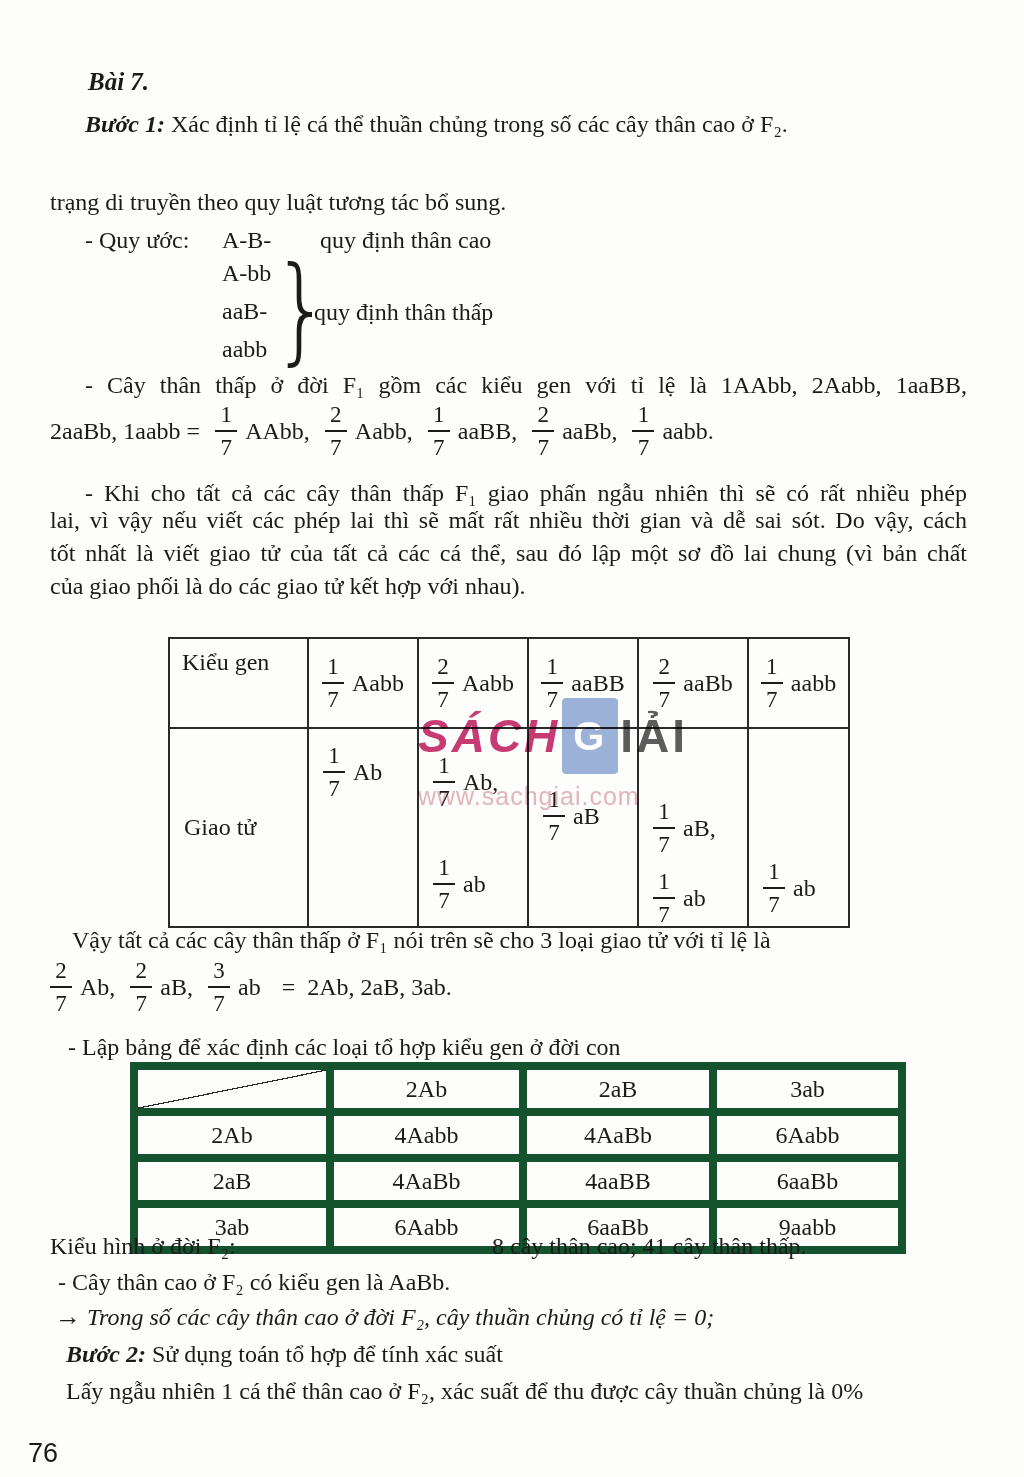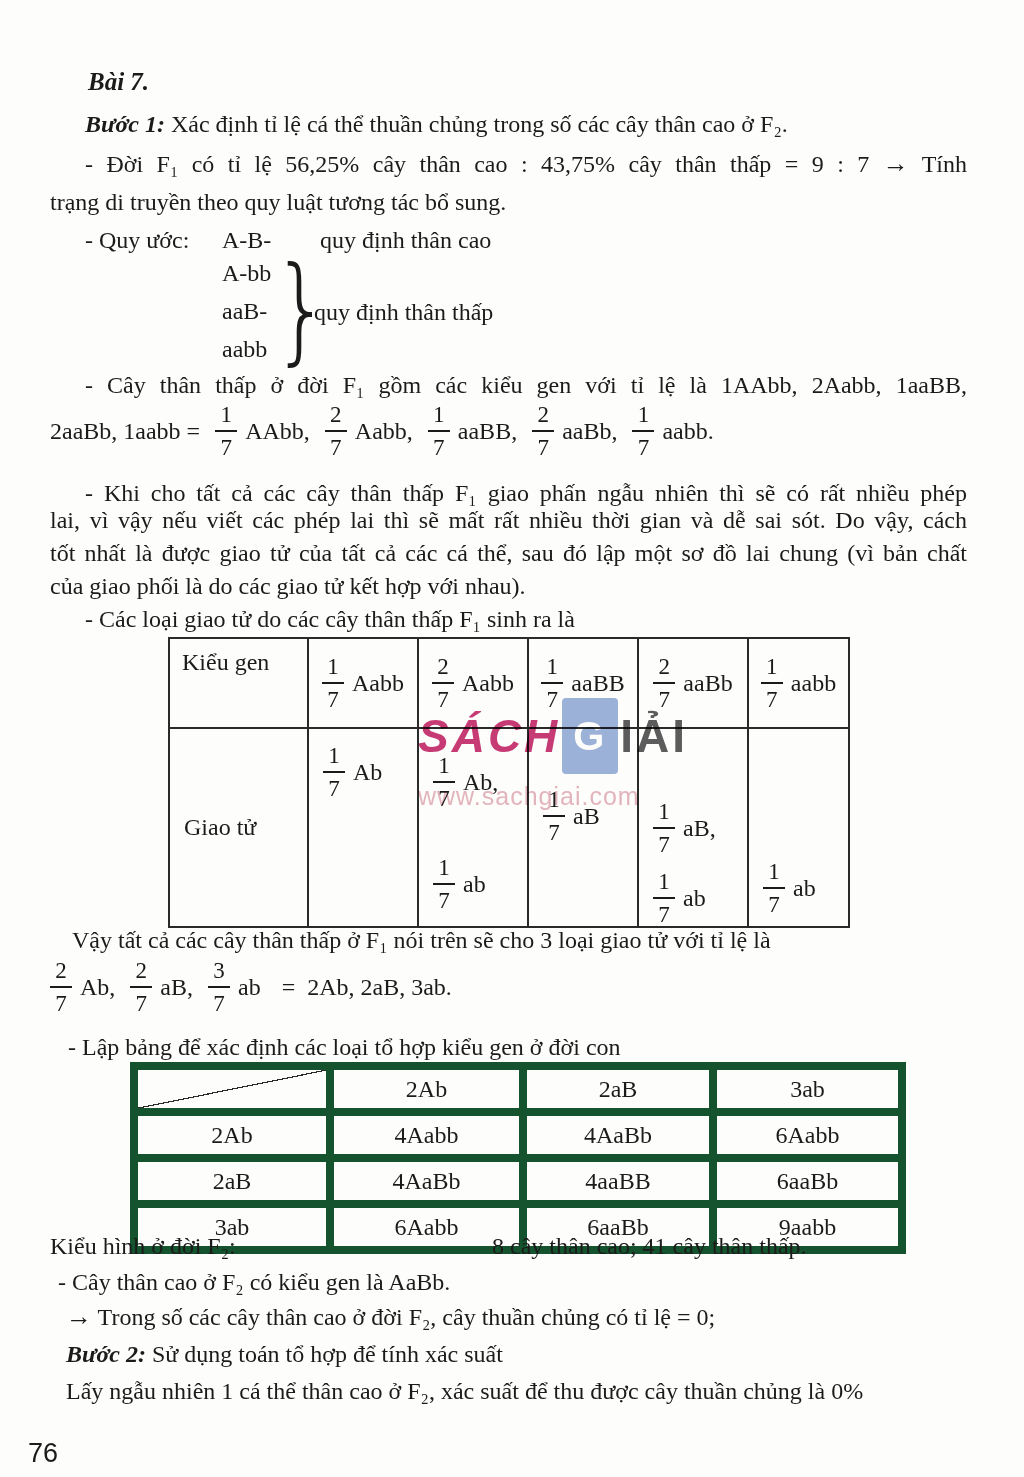--- a/index.html
+++ b/index.html
@@ -44,21 +44,20 @@
 </style>
 </head>
 <body>
 
 <div class="page">
 
   <div class="abs t bold" style="left:88px;top:66px;font-size:25px;">Bài 7.</div>
 
   <div class="abs t" style="left:85px;top:108px;"><span class="bi">Bước 1:</span><span> Xác định tỉ lệ cá thể thuần chủng trong số các cây thân cao ở F₂.</span></div>
 
-  <div class="abs t just" style="left:85px;top:148px;width:882px;"><span>- Đời F₁ có tỉ lệ 56,25% cây thân cao : 43,75% cây thân thấp = 9 : 7 </span><span class="arrow">→</span><span> Tính</span></div>
   <div class="abs t" style="left:50px;top:186px;">trạng di truyền theo quy luật tương tác bổ sung.</div>
 
   <div class="abs t" style="left:85px;top:224px;">- Quy ước:</div>
   <div class="abs t" style="left:222px;top:224px;">A-B-</div>
   <div class="abs t" style="left:320px;top:224px;">quy định thân cao</div>
   <div class="abs t" style="left:222px;top:257px;">A-bb</div>
   <div class="abs t" style="left:222px;top:295px;">aaB-</div>
   <div class="abs t" style="left:222px;top:333px;">aabb</div>
   <div class="abs brace" style="left:272px;top:251px;">}</div>
   <div class="abs t" style="left:314px;top:296px;">quy định thân thấp</div>
@@ -99,24 +98,23 @@
         <span class="frac">
           <span class="num">1</span>
           <span class="den">7</span>
         </span>
         <span>aabb.</span>
       </span>
   </div>
 
   <div class="abs t just" style="left:85px;top:477px;width:882px;">- Khi cho tất cả các cây thân thấp F₁ giao phấn ngẫu nhiên thì sẽ có rất nhiều phép</div>
   <div class="abs t just" style="left:50px;top:504px;width:917px;">lai, vì vậy nếu viết các phép lai thì sẽ mất rất nhiều thời gian và dễ sai sót. Do vậy, cách</div>
-  <div class="abs t just" style="left:50px;top:537px;width:917px;">tốt nhất là được giao tử của tất cả các cá thể, sau đó lập một sơ đồ lai chung (vì bản chất</div>
+  <div class="abs t just" style="left:50px;top:537px;width:917px;">tốt nhất là viết giao tử của tất cả các cá thể, sau đó lập một sơ đồ lai chung (vì bản chất</div>
   <div class="abs t" style="left:50px;top:570px;">của giao phối là do các giao tử kết hợp với nhau).</div>
 
-  <div class="abs t" style="left:85px;top:603px;">- Các loại giao tử do các cây thân thấp F₁ sinh ra là</div>
 
   <table class="gt abs" style="left:168px;top:637px;">
     <tbody>
         <tr>
       <td class="gt-label gt-head" style="width:125px;">Kiểu gen</td>
       <td class="gt-head" style="width:108px;"><span class="fitem">
               <span class="frac">
                 <span class="num">1</span>
                 <span class="den">7</span>
               </span>
@@ -291,21 +289,21 @@
       <td>9aabb</td>
     </tr>
   </tbody>
     </table>
 
   <div class="abs t" style="left:50px;top:1230px;">Kiểu hình ở đời F₂:</div>
   <div class="abs t" style="left:492px;top:1230px;">8 cây thân cao; 41 cây thân thấp.</div>
 
   <div class="abs t" style="left:58px;top:1266px;">- Cây thân cao ở F₂ có kiểu gen là AaBb.</div>
 
-  <div class="abs t" style="left:66px;top:1301px;"><span class="arrow">→</span><span> Trong số các cây thân cao ở đời F₂, cây thuần chủng có tỉ lệ = 0;</span></div>
+  <div class="abs t" style="left:55px;top:1301px;font-style:italic;"><span class="arrow">→</span><span> Trong số các cây thân cao ở đời F₂, cây thuần chủng có tỉ lệ = 0;</span></div>
 
   <div class="abs t" style="left:66px;top:1338px;"><span class="bi">Bước 2:</span><span> Sử dụng toán tổ hợp để tính xác suất</span></div>
 
   <div class="abs t" style="left:66px;top:1375px;">Lấy ngẫu nhiên 1 cá thể thân cao ở F₂, xác suất để thu được cây thuần chủng là 0%</div>
 
   <div class="abs pagenum" style="left:28px;top:1438px;">76</div>
 
 </div>
 
 </body></html>

